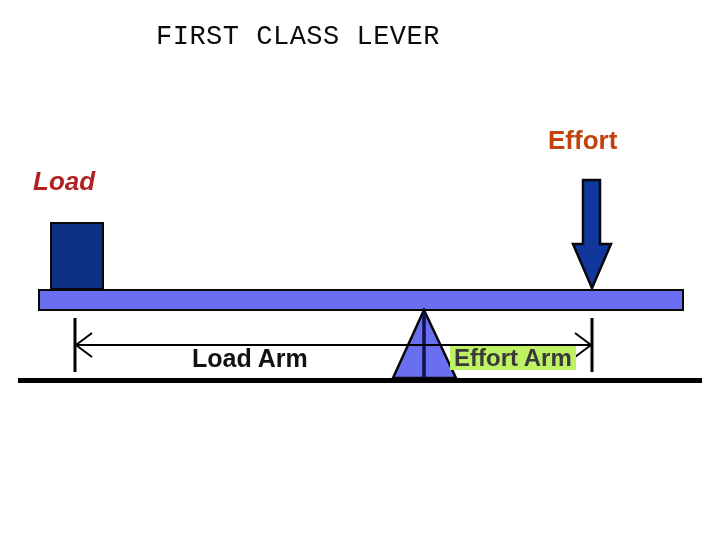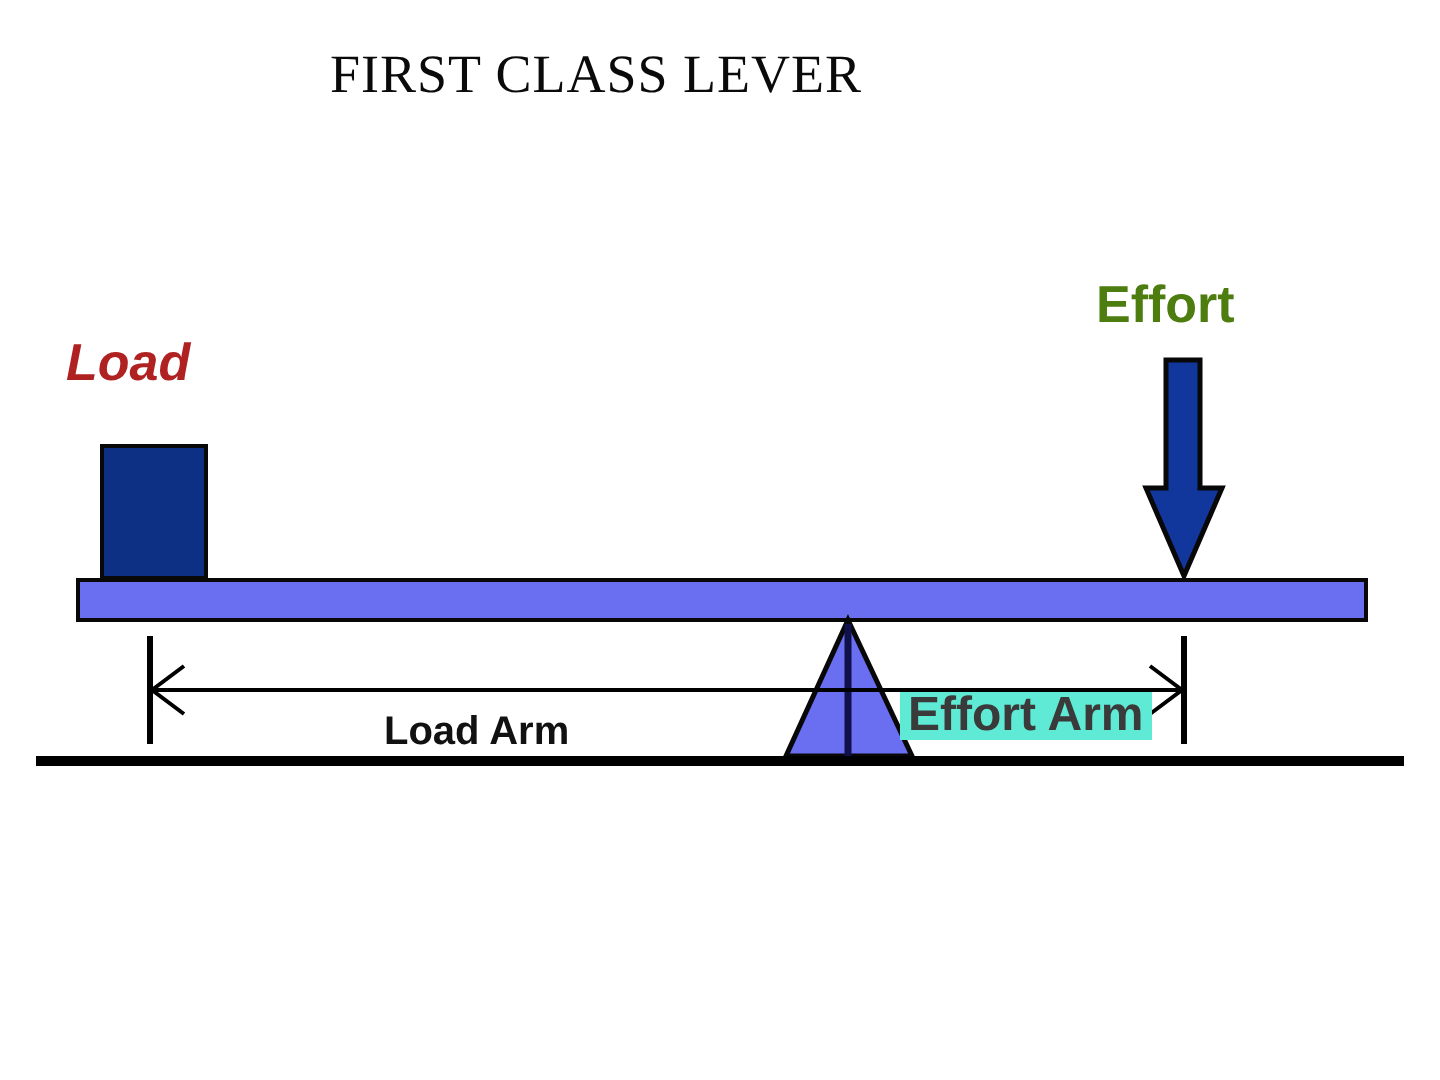--- a/index.html
+++ b/index.html
@@ -18,21 +18,21 @@
     overflow: hidden;
   }
 
   
   #title {
     position: absolute;
     left: 0;
     top: 22px;
     width: 596px;
     text-align: center;
-    font-family: Liberation Serif, serif;
+    font-family: Liberation Mono, monospace;
     font-size: 27px;
     font-weight: 400;
     letter-spacing: 0.5px;
     color: #0a0a0a;
     white-space: nowrap;
   }
 
   
   .lbl {
     position: absolute;
@@ -43,34 +43,34 @@
   }
   #load-label {
     left: 33px;
     top: 168px;
     font-size: 26px;
     color: #b02121;
     font-style: italic;
   }
   #effort-label {
     left: 548px;
-    top: 139px;
+    top: 127px;
     font-size: 26px;
-    color: #4d7c0f;
+    color: #c2410c;
   }
   #fulcrum-label {
     left: 371px;
     top: 390px;
     font-size: 25px;
     color: #c02525;
   }
   #load-arm-label {
     left: 186px;
-    top: 356px;
-    font-size: 20px;
+    top: 346px;
+    font-size: 25px;
     color: #111111;
   }
   #effort-arm-label {
     left: 450px;
     top: 346px;
     font-size: 24px;
     color: #3a3a3a;
   }
 
   
@@ -145,18 +145,18 @@
 
     <line x1="75" y1="345" x2="592" y2="345" stroke="#000000" stroke-width="2"></line>
 
     <polyline points="92,333 76,345 92,357" fill="none" stroke="#000000" stroke-width="2" stroke-linecap="butt"></polyline>
 
     <polyline points="575,333 591,345 575,357" fill="none" stroke="#000000" stroke-width="2" stroke-linecap="butt"></polyline>
   </svg>
 
   <div class="lbl" id="load-arm-label" style="background:#ffffff; padding:0 6px;">Load Arm</div>
 
-  <div class="lbl" id="effort-arm-label" style="background:#5eead4; padding:0 4px;">Effort Arm</div>
+  <div class="lbl" id="effort-arm-label" style="background:#bef264; padding:0 4px;">Effort Arm</div>
 
   <div id="ground-line"></div>
 
 
 </div>
 
 </body></html>

